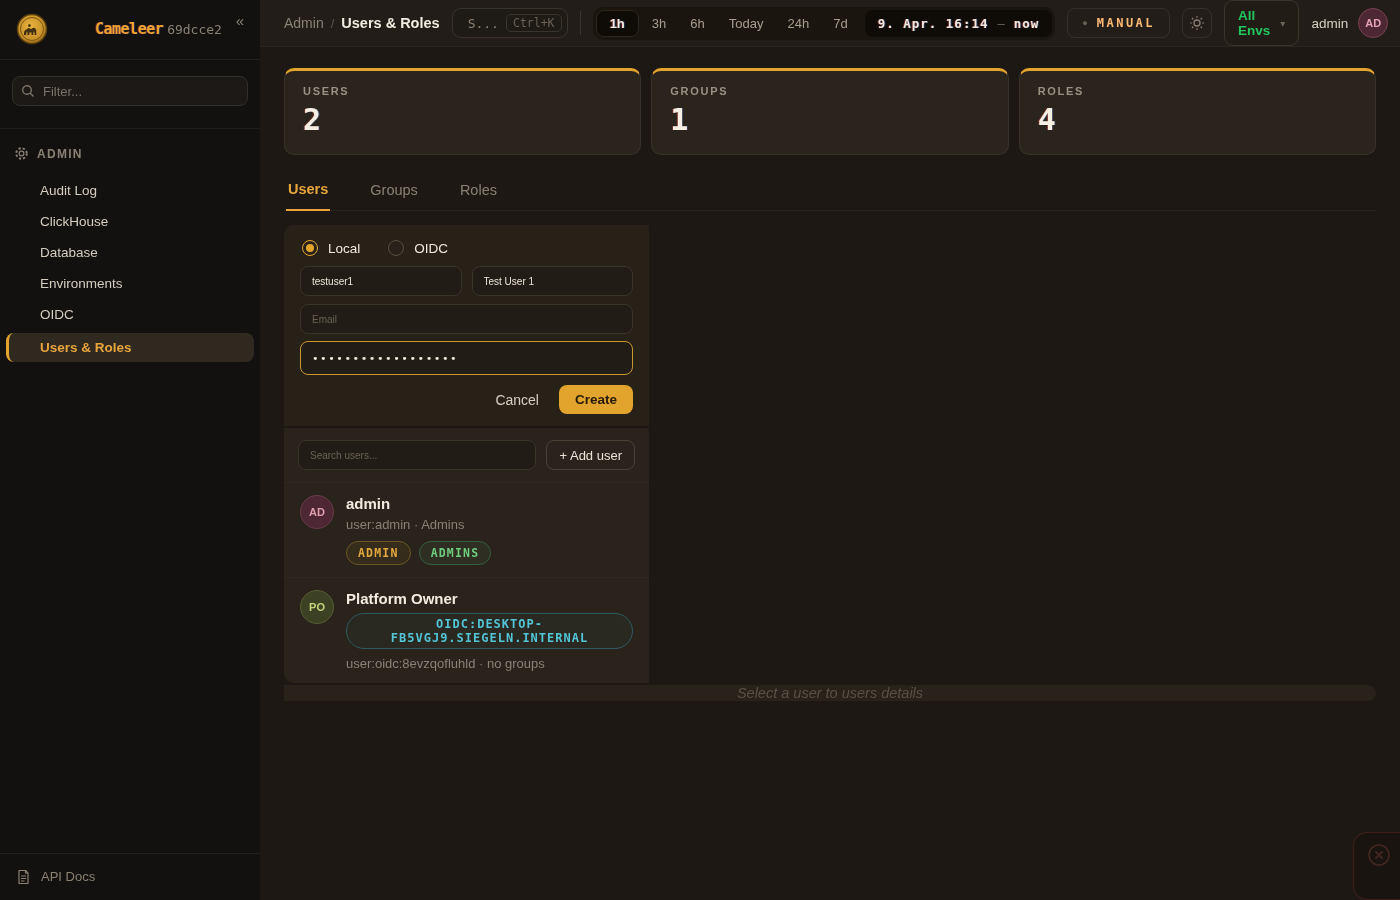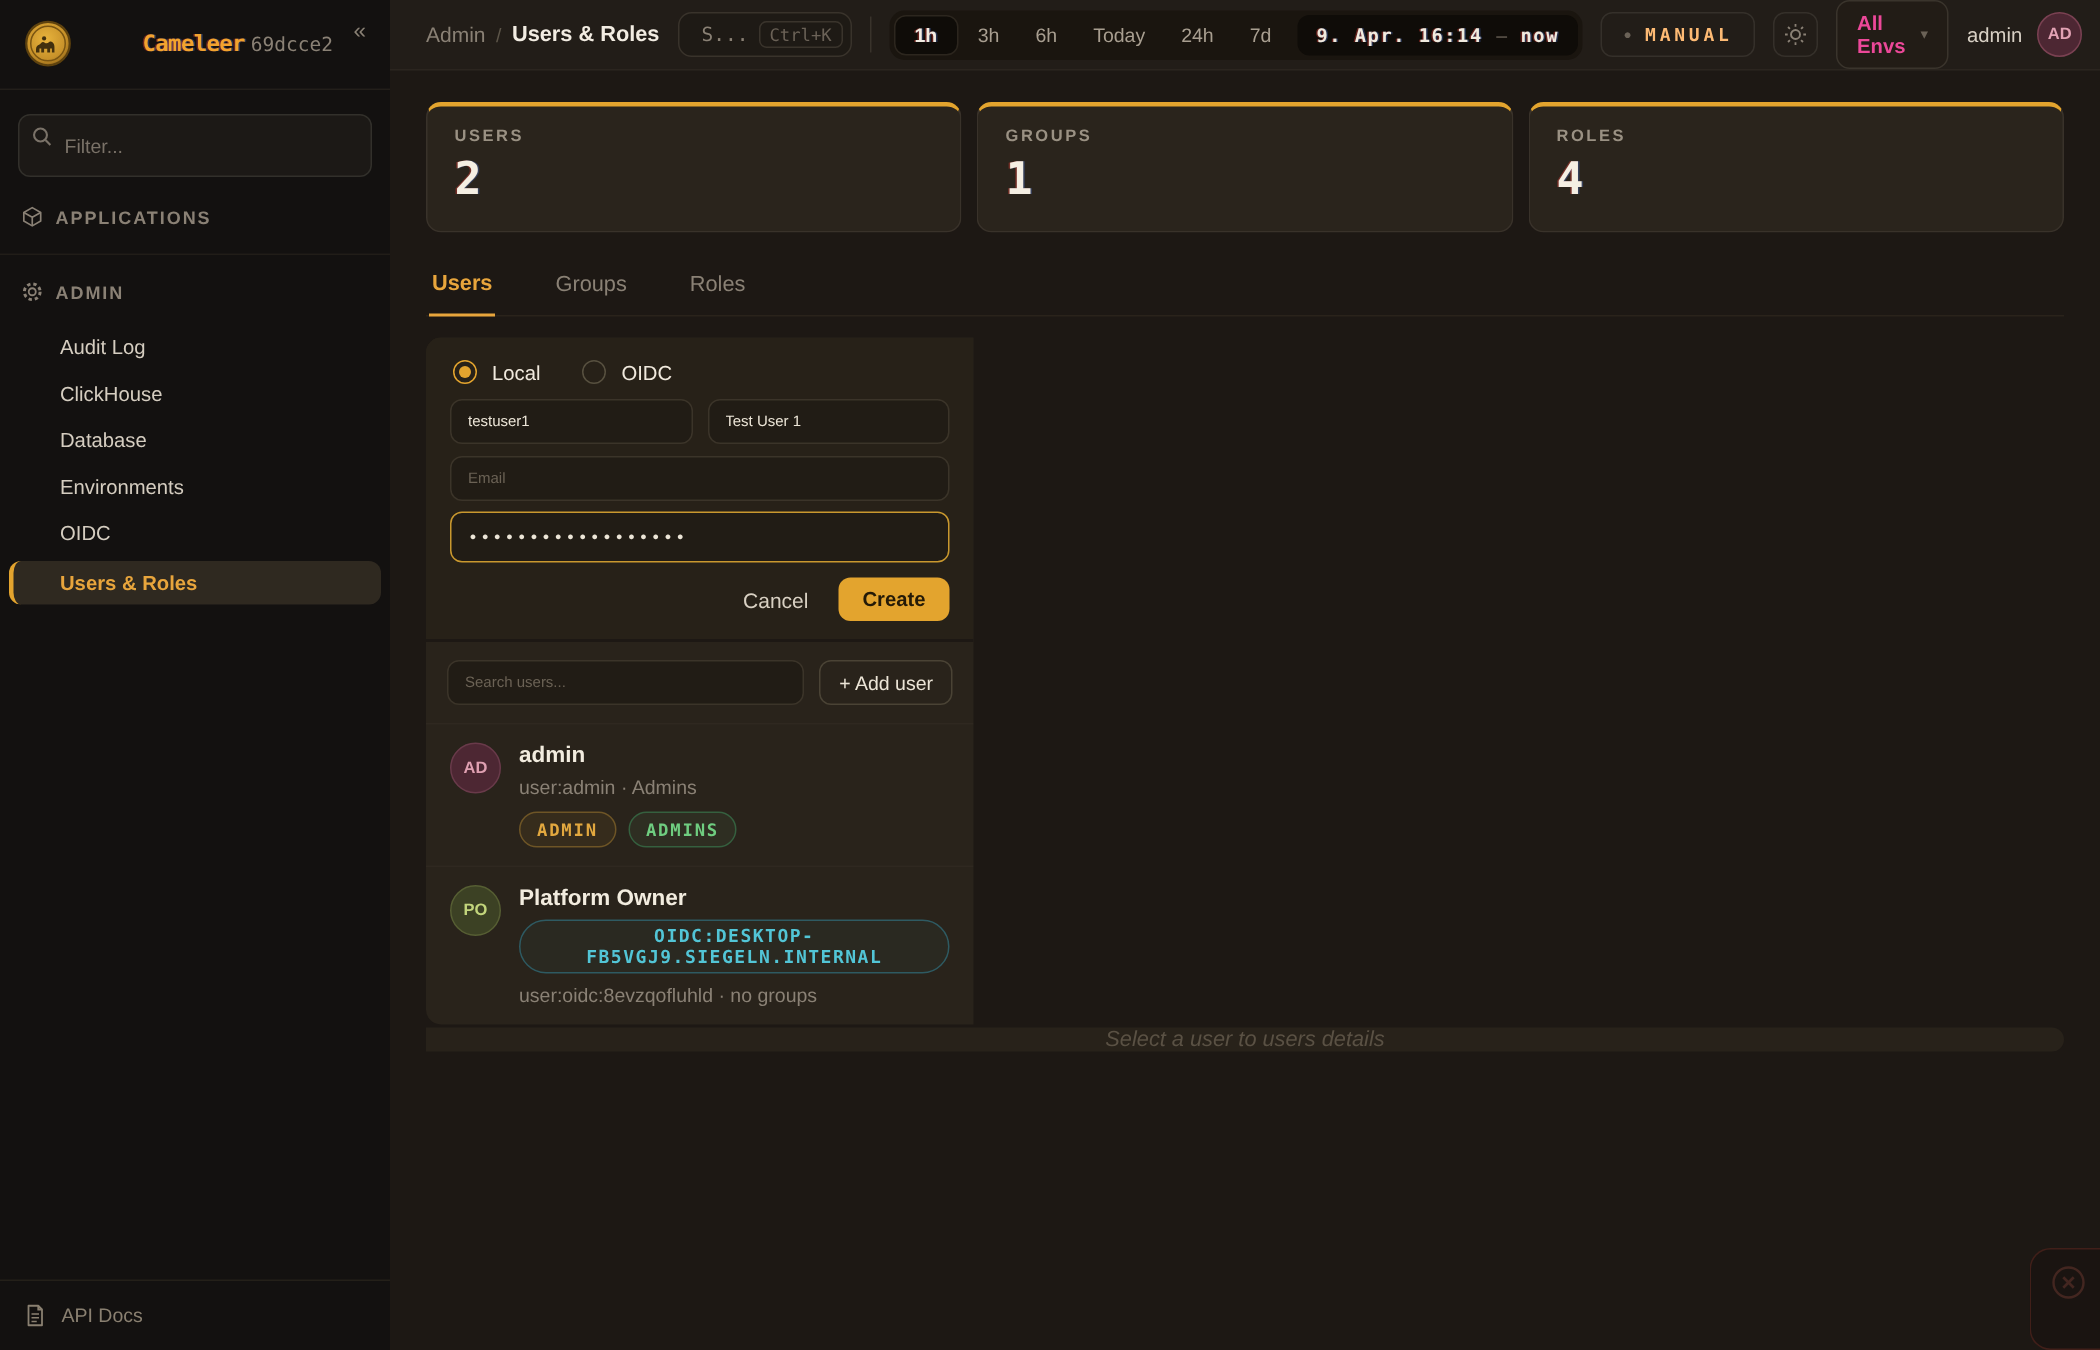--- a/index.html
+++ b/index.html
@@ -22,21 +22,21 @@
     background:#131110; display:flex; flex-direction:column; z-index:3;
   }
   .side-top { position:relative; padding:13px 16px 14px; display:flex; align-items:center; gap:10px; border-bottom:1px solid #231f1a; }
   .logo-badge { width:32px; height:32px; flex:none; }
   .logo-name { font-family:"DejaVu Sans Mono", monospace; font-weight:bold; font-size:15px; color:#f2a32e; letter-spacing:-0.5px;margin-left:37px; }
   .logo-build { font-family:"DejaVu Sans Mono", monospace; font-size:13px; color:#8a8175; }
   .collapse { position:absolute; right:10px; top:10px; color:#8a8175; font-size:15px; padding:2px 6px; }
   .filter-wrap { margin:16px 12px 12px; position:relative; }
   .filter-wrap svg { position:absolute; left:9px; top:8px; }
   .filter-input {
-    width:100%; height:42px; background:#1c1916; border:1px solid #32302b; border-radius:8px;
+    width:100%; height:30px; background:#1c1916; border:1px solid #32302b; border-radius:8px;
     color:#d5cdc0; font-size:13px; padding:0 10px 0 30px;
   }
   .filter-input::placeholder { color:#7a7268; }
   .section-head { display:flex; align-items:center; gap:8px; padding:7px 14px; color:#8a8175; font-size:12px; font-weight:bold; letter-spacing:1.3px; }
   .side-divider { border-top:1px solid #211d18; margin:10px 0; }
   .nav-list { margin-top:6px; }
   .nav-item { padding:7px 16px 7px 40px; font-size:13.5px; color:#d5cdc0; cursor:pointer; margin:2px 0; }
   .nav-item.active {
     margin:4px 6px 0; padding:7px 16px 7px 31px; background:#2f2920; border-radius:8px;
     border-left:3px solid #e3a42e; color:#e8a53c; font-weight:bold;
@@ -64,21 +64,21 @@
   .range-pill { font-size:13px; color:#a89e90; padding:5px 11px; border-radius:8px; white-space:nowrap; }
   .range-pill.active { background:#0f0c08; border:1px solid #2c261e; color:#f2ece2; font-weight:bold; padding:5px 13px; }
   .time-display { display:flex; align-items:center; gap:9px; background:#0f0c08; border-radius:8px; padding:6px 13px; margin-left:4px; }
   .time-strong { font-family:"DejaVu Sans Mono", monospace; font-weight:bold; font-size:12.5px; color:#f0eade; letter-spacing:1px; white-space:nowrap; }
   .time-sep { color:#6b6257; font-size:13px; }
   .btn-manual { margin-left:auto; display:flex; align-items:center; gap:9px; border:1px solid #35302a; border-radius:8px; padding:7px 14px; }
   .manual-dot { color:#6b6257; font-size:9px; line-height:1; }
   .manual-label { font-family:"DejaVu Sans Mono", monospace; font-weight:bold; font-size:12px; letter-spacing:2.5px; color:#fdba74; }
   .icon-btn { width:30px; height:30px; border:1px solid #35302a; border-radius:8px; display:flex; align-items:center; justify-content:center; flex:none; }
   .env-select { display:flex; align-items:center; justify-content:space-between; gap:10px; border:1px solid #3a342c; background:#221c16; border-radius:9px; padding:7px 13px; width:138px; }
-  .env-label { font-weight:bold; font-size:13.5px; color:#ec4899; }
+  .env-label { font-weight:bold; font-size:13.5px; color:#22c55e; }
   .caret { color:#6b6257; font-size:10px; }
   .user-chip { display:flex; align-items:center; gap:10px; }
   .user-chip-name { color:#d8d0c4; font-size:13.5px; }
   .avatar { border-radius:50%; display:flex; align-items:center; justify-content:center; font-weight:bold; font-size:11px; flex:none; }
   .avatar.hd { width:30px; height:30px; background:#4d2733; border:1px solid #7a4152; color:#e2a2b4; }
 
   
   .main { position:absolute; left:260px; top:48px; right:0; bottom:0; padding:20px 24px; }
   .stat-cards { display:grid; grid-template-columns:repeat(3, 1fr); gap:10px; }
   .stat-card {
@@ -176,27 +176,20 @@
   </div>
 
   <div class="filter-wrap">
     <svg width="14" height="14" viewBox="0 0 14 14">
       <circle cx="6" cy="6" r="4.3" fill="none" stroke="#7a7268" stroke-width="1.4"></circle>
       <line x1="9.3" y1="9.3" x2="12.6" y2="12.6" stroke="#7a7268" stroke-width="1.4"></line>
     </svg>
     <input class="filter-input" placeholder="Filter..." style="">
   </div>
 
-  <div class="section-head">
-    <svg width="15" height="15" viewBox="0 0 16 16">
-      <path d="M8 1.5 14 5v6L8 14.5 2 11V5z" fill="none" stroke="#8a8175" stroke-width="1.2" stroke-linejoin="round"></path>
-      <path d="M2 5l6 3.4L14 5M8 8.4v6" fill="none" stroke="#8a8175" stroke-width="1.2"></path>
-    </svg>
-    <span>APPLICATIONS</span>
-  </div>
 
   <div class="side-divider"></div>
 
   <div class="section-head">
     <svg width="15" height="15" viewBox="0 0 16 16">
       <circle cx="8" cy="8" r="5.6" fill="none" stroke="#8a8175" stroke-width="2.1" stroke-dasharray="2.4 2.1"></circle>
       <circle cx="8" cy="8" r="2.5" fill="none" stroke="#8a8175" stroke-width="1.3"></circle>
     </svg>
     <span>ADMIN</span>
   </div>

